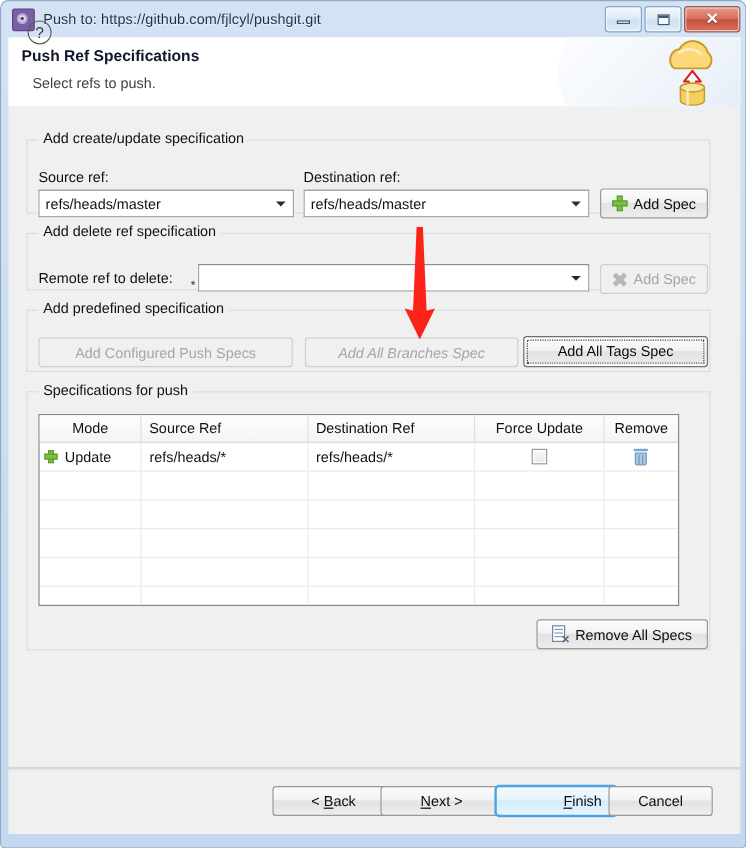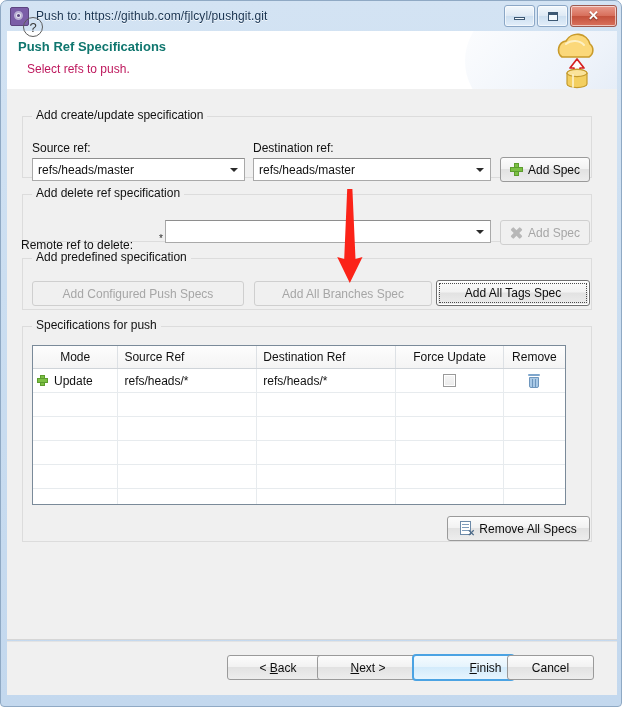--- a/index.html
+++ b/index.html
@@ -139,27 +139,27 @@
     right: -28px; top: -40px;
     width: 180px; height: 140px;
     border-radius: 50%;
     background: linear-gradient(135deg, #ffffff 0%, #eef3fa 60%, #dde7f4 100%);
   }
   .header-title {
     position: absolute;
     left: 11px; top: 8px;
     font-size: 13px;
     font-weight: bold;
-    color: #0f766e;
+    color: #0f172a;
   }
   .header-sub {
     position: absolute;
     left: 20px; top: 31px;
     font-size: 12px;
-    color: #be185d;
+    color: #404040;
   }
   .header-art {
     position: absolute;
     right: 9px; top: 1px;
     width: 62px; height: 58px;
   }
 
   
   .content {
     position: absolute;
@@ -516,41 +516,41 @@
     <span class="ic-plus">
         <i></i>
         <u></u>
       </span>
     <span>Add Spec</span>
   </div>
 
   <div class="group g-delete">
     <span class="group-title">Add delete ref specification</span>
   </div>
-  <div class="field-label" style="left:20px; top:224px;margin-top:13px;">Remote ref to delete:</div>
+  <div class="field-label" style="left:31px; top:224px;">Remote ref to delete:</div>
   <div class="field-label" style="left:158px; top:232px; font-size:10px; color:#2b2b2b;">*</div>
   <div class="combo" style="left:164px; top:219px; width:326px;">
     <span class="cval"></span>
     <span class="carrow"></span>
   </div>
   <div class="btn disabled" style="left:499px; top:219px; width:90px; height:25px;">
     <span class="ic-x">
         <i></i>
         <u></u>
       </span>
     <span>Add Spec</span>
   </div>
 
   <div class="group g-pre">
     <span class="group-title">Add predefined specification</span>
   </div>
   <div class="btn disabled" style="left:31px; top:280px; width:212px; height:25px;">
     <span>Add Configured Push Specs</span>
   </div>
-  <div class="btn disabled" style="left:253px; top:280px; width:178px; height:25px;">
+  <div class="btn disabled" style="left:253px; top:280px; width:178px; height:25px;font-style:italic;">
     <span>Add All Branches Spec</span>
   </div>
   <div class="btn focused" style="left:435px; top:279px; width:154px; height:26px;">
     <span class="focusring"></span>
     <span>Add All Tags Spec</span>
   </div>
 
   <div class="group g-specs">
     <span class="group-title">Specifications for push</span>
   </div>

